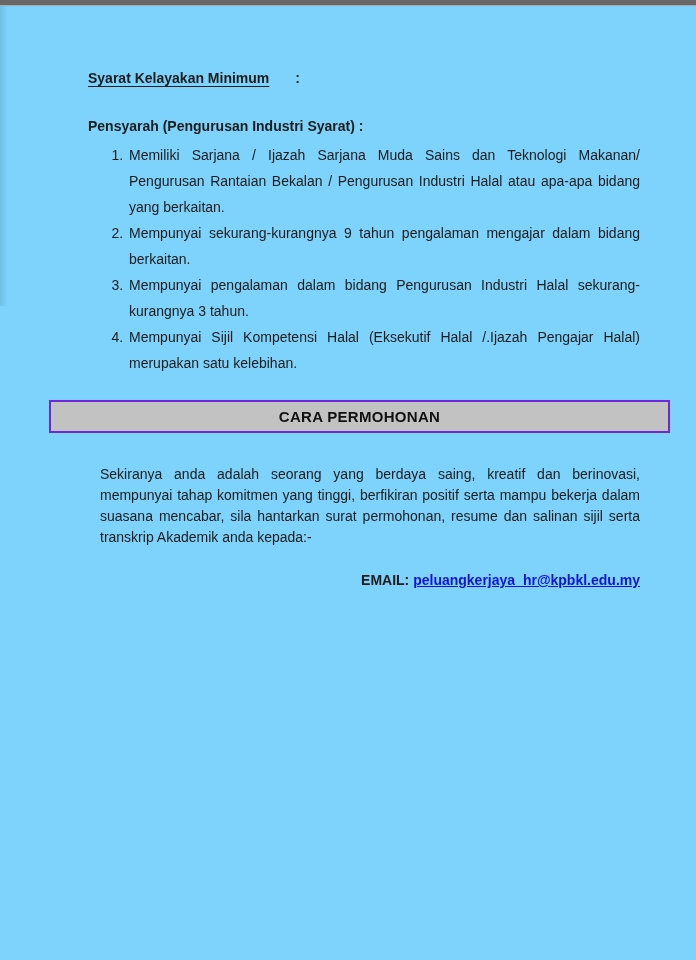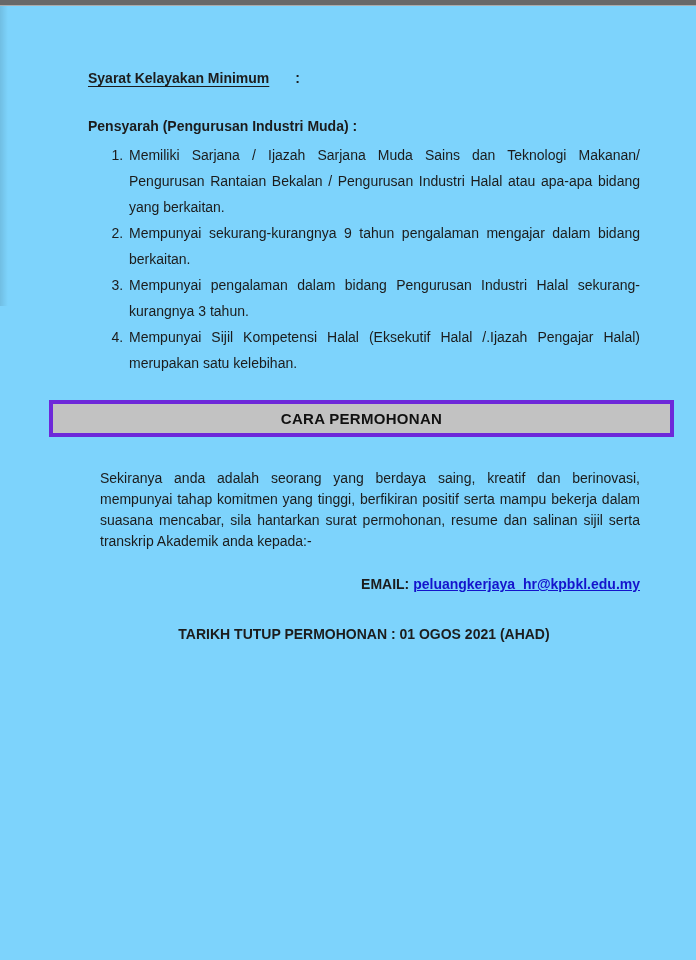--- a/index.html
+++ b/index.html
@@ -59,21 +59,21 @@
   }
   ol.requirements li {
     padding-left: 2px;
     margin: 0;
   }
   .banner-box {
     margin: 24px 0 16px -39px;
     width: 617px;
     height: 29px;
     background: #c2c2c2;
-    border: 4px solid #6d28d9;
+    border: 2px solid #6d28d9;
     display: flex;
     align-items: center;
     justify-content: center;
   }
   .banner-box .banner-label {
     font-weight: bold;
     font-size: 15px;
     letter-spacing: 0.3px;
     color: #111111;
   }
@@ -103,33 +103,32 @@
 
 <div class="page">
 
   <div class="scan-top-bar"></div>
   <div class="scan-left-shade"></div>
 
   <div class="content">
 
     <p class="min-req-heading"><span class="underlined">Syarat Kelayakan Minimum</span><span class="heading-colon">:</span></p>
 
-    <p class="position-title">Pensyarah (Pengurusan Industri Muda) :</p>
+    <p class="position-title">Pensyarah (Pengurusan Industri Syarat) :</p>
 
     <ol class="requirements">
       <li>Memiliki Sarjana / Ijazah Sarjana Muda Sains dan Teknologi Makanan/ Pengurusan Rantaian Bekalan / Pengurusan Industri Halal atau apa-apa bidang yang berkaitan.</li>
       <li>Mempunyai sekurang-kurangnya 9 tahun pengalaman mengajar dalam bidang berkaitan.</li>
       <li>Mempunyai pengalaman dalam bidang Pengurusan Industri Halal sekurang-kurangnya 3 tahun.</li>
       <li>Mempunyai Sijil Kompetensi Halal (Eksekutif Halal /.Ijazah Pengajar Halal) merupakan satu kelebihan.</li>
     </ol>
 
     <div class="banner-box">
       <span class="banner-label">CARA PERMOHONAN</span>
     </div>
 
     <p class="apply-paragraph">Sekiranya anda adalah seorang yang berdaya saing, kreatif dan berinovasi, mempunyai tahap komitmen yang tinggi, berfikiran positif serta mampu bekerja dalam suasana mencabar, sila hantarkan surat permohonan, resume dan salinan sijil serta transkrip Akademik anda kepada:-</p>
 
     <p class="email-line"><span>EMAIL:</span>&nbsp;<a href="#">peluangkerjaya_hr@kpbkl.edu.my</a></p>
 
-    <p class="closing-date-line">TARIKH TUTUP PERMOHONAN : 01 OGOS 2021 (AHAD)</p>
 
   </div>
 </div>
 
 </body></html>

